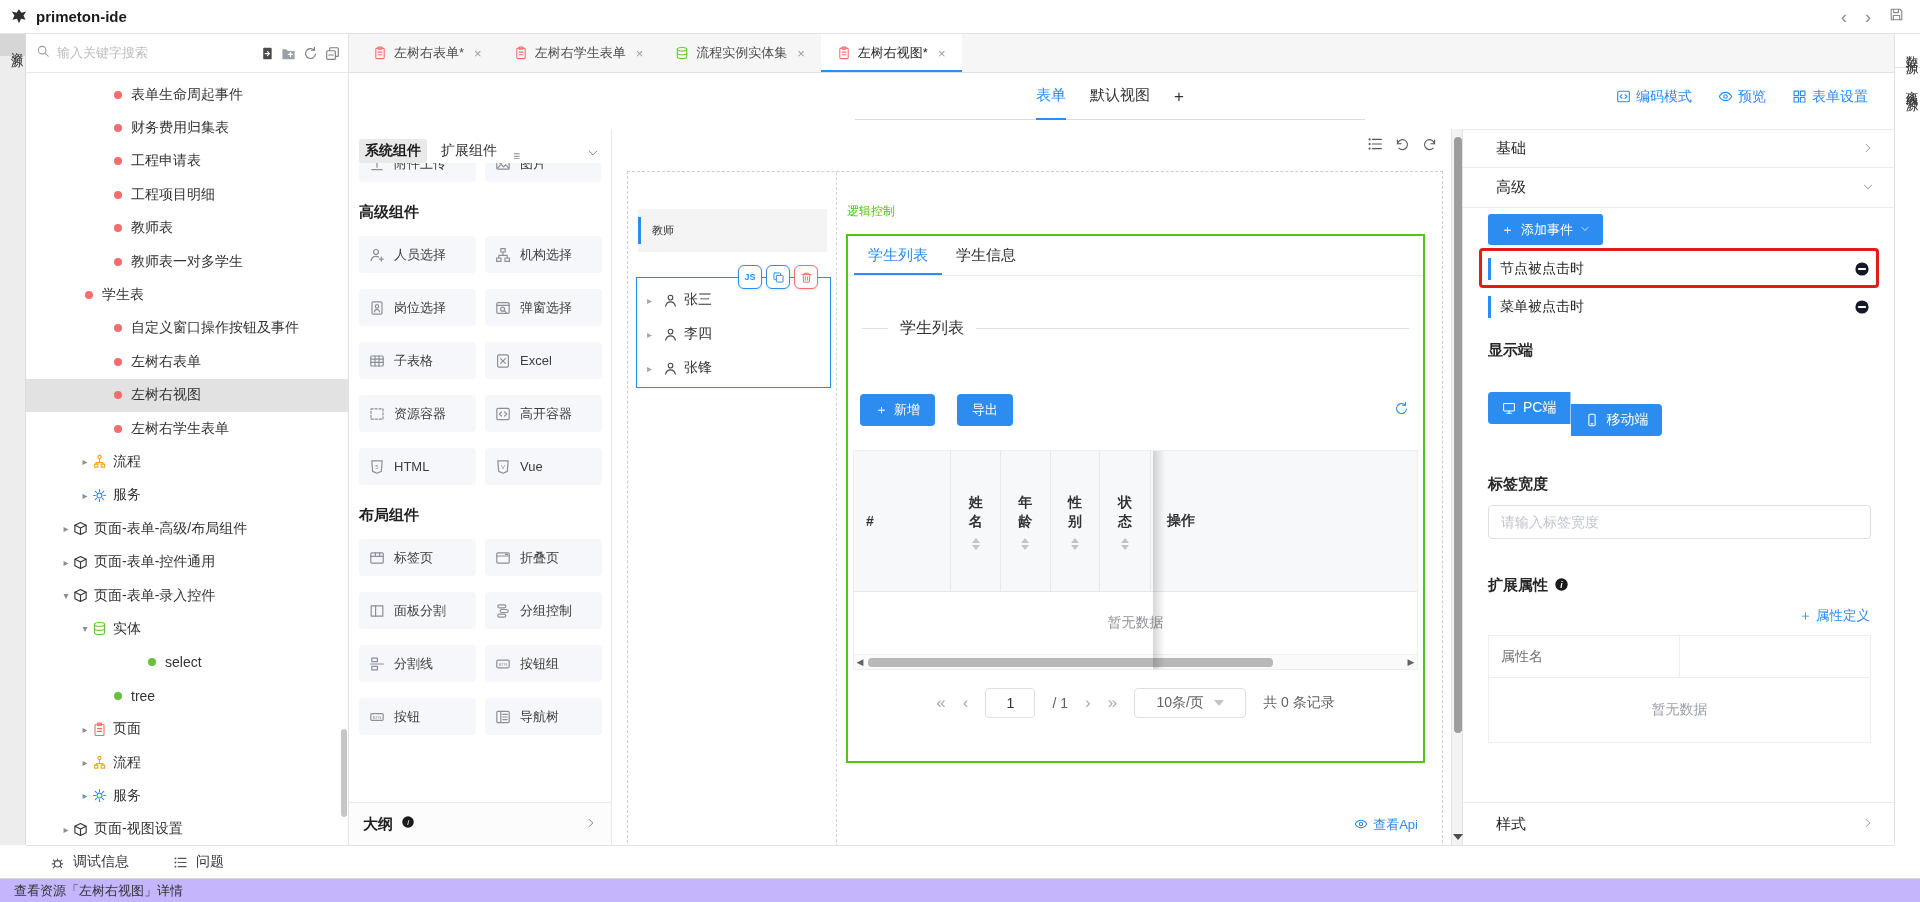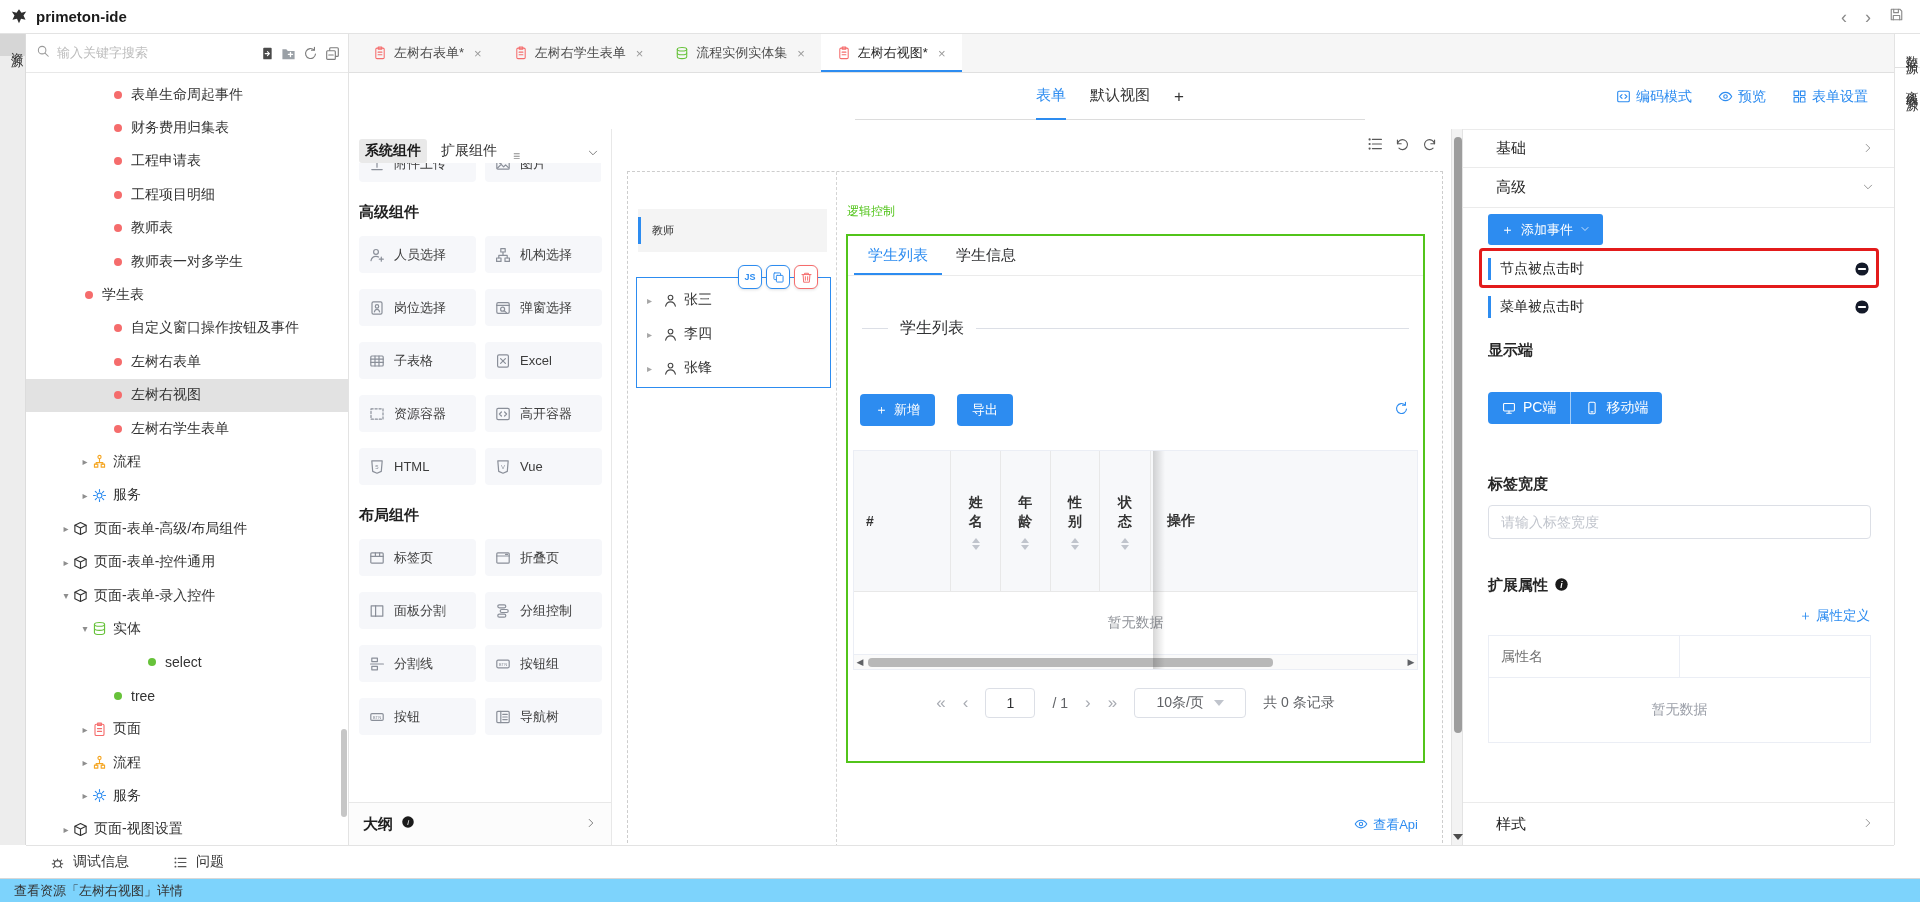--- a/index.html
+++ b/index.html
@@ -172,41 +172,41 @@
     border-radius:4px; pointer-events:none; z-index:3; }
   .ev-row { position:absolute; left:25px; right:16px; height:30px; display:flex; align-items:center; background:#fff; }
   .ev-row .bar { width:3px; height:22px; background:#2d8cf0; margin-right:9px; }
   .ev-row .t { font-size:14px; color:#262626; }
   .ev-row .i { margin-left:auto; margin-right:8px; cursor:pointer; }
   #display-label { position:absolute; left:25px; top:212px; font-size:15px; font-weight:700; color:#262626; }
   #display-btns { position:absolute; left:25px; top:263px; display:flex; }
   .dbtn { height:32px; padding:0 14px; background:#2d8cf0; color:#fff; font-size:14px; display:inline-flex;
     align-items:center; gap:7px; cursor:pointer; }
   .dbtn:first-child { border-radius:4px 0 0 4px; border-right:1px solid rgba(255,255,255,.55); }
-  .dbtn:last-child { border-radius:0 4px 4px 0; }
+  .dbtn:last-child { border-radius:0 4px 4px 0;margin-top:12px; }
   #lw-label { position:absolute; left:25px; top:346px; font-size:15px; font-weight:700; color:#262626; }
   #lw-input { position:absolute; left:25px; top:376px; width:383px; height:34px; border:1px solid #dcdfe6;
     border-radius:4px; padding:0 12px; font-size:14px; color:#333; outline:none;
     font-family:"Liberation Sans","DejaVu Sans",sans-serif; }
   #lw-input::placeholder { color:#c0c4cc; }
   #ext-label { position:absolute; left:25px; top:447px; font-size:15px; font-weight:700; color:#262626;
     display:flex; align-items:center; gap:6px; }
   #add-prop { position:absolute; right:24px; top:478px; color:#2d8cf0; font-size:13.5px; cursor:pointer; }
   #ext-table { position:absolute; left:25px; top:506px; width:383px; border:1px solid #ebeef5; }
   #ext-thead { height:42px; display:flex; border-bottom:1px solid #ebeef5; }
   #ext-thead .c { width:50%; display:flex; align-items:center; padding-left:12px; font-size:14px; color:#737373; }
   #ext-thead .c:first-child { border-right:1px solid #ebeef5; }
   #ext-empty { height:64px; display:flex; align-items:center; justify-content:center; color:#9b9fa8; font-size:14px; }
 
   
   #bottombar { left:26px; top:845px; width:1868px; height:33px; background:#fff; border-top:1px solid #e3e3e3;
     display:flex; align-items:center; padding-left:24px; gap:44px; }
   .btab { display:flex; align-items:center; gap:8px; font-size:14px; color:#333; cursor:pointer; }
   .btab .i { color:#555; }
-  #statusbar { left:0; top:878px; width:1920px; height:24px; background:#7dd3fc; border-top:1px solid #d8d8d8;
+  #statusbar { left:0; top:878px; width:1920px; height:24px; background:#c4b5fd; border-top:1px solid #d8d8d8;
     display:flex; align-items:center; padding-left:14px; font-size:13px; color:#333; }
 </style>
 </head>
 <body>
 
 <div id="app">
 
   <div id="titlebar" class="abs">
     <span class="i" id="app-logo">
         <span class="i">

